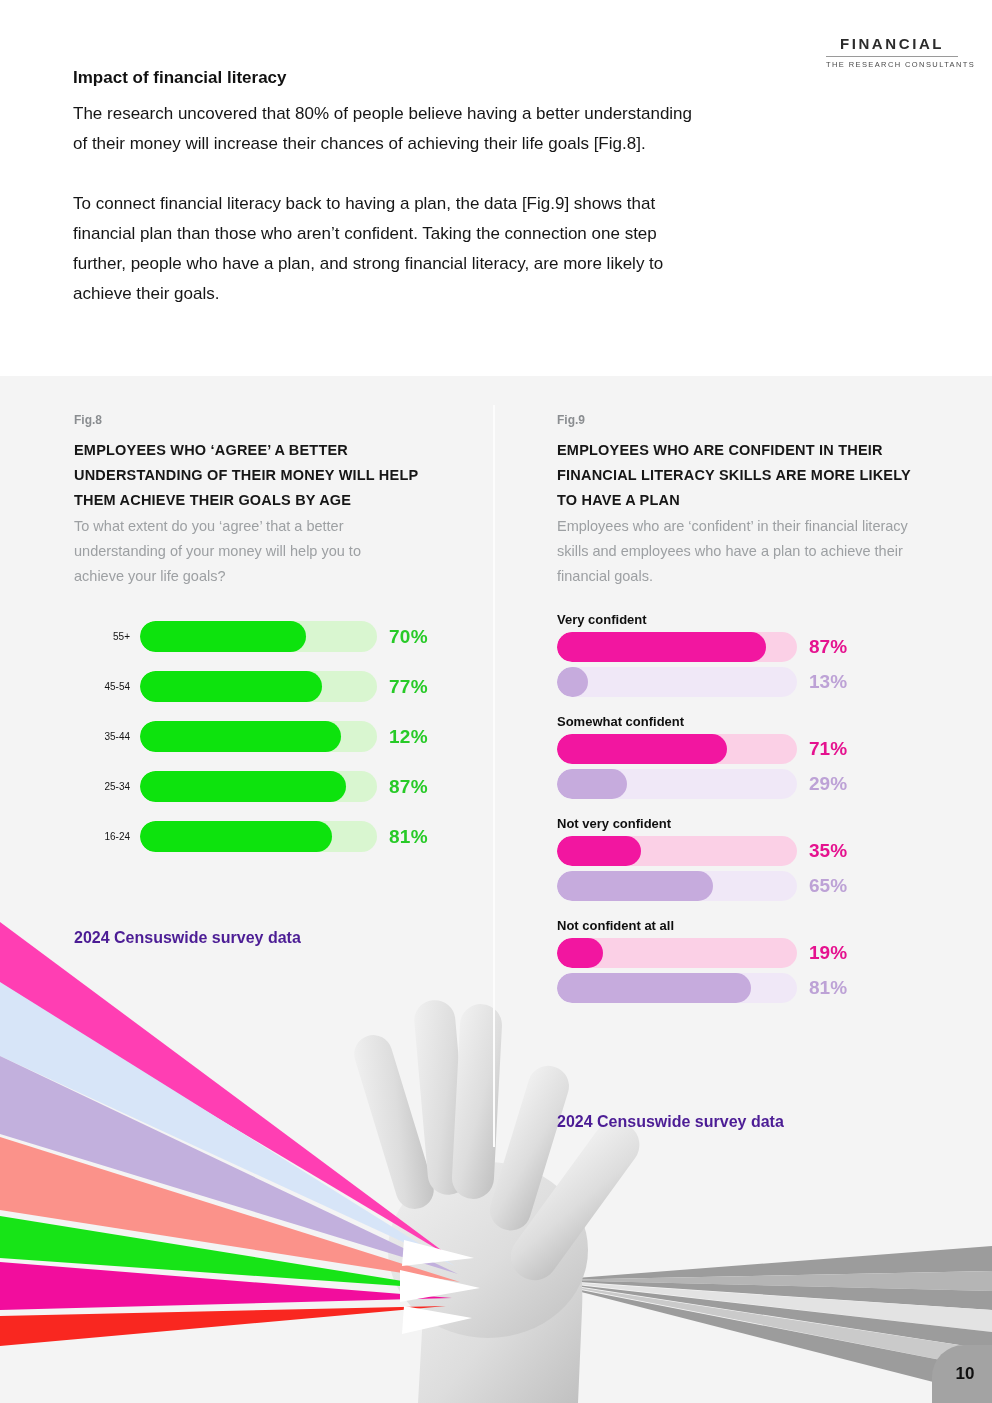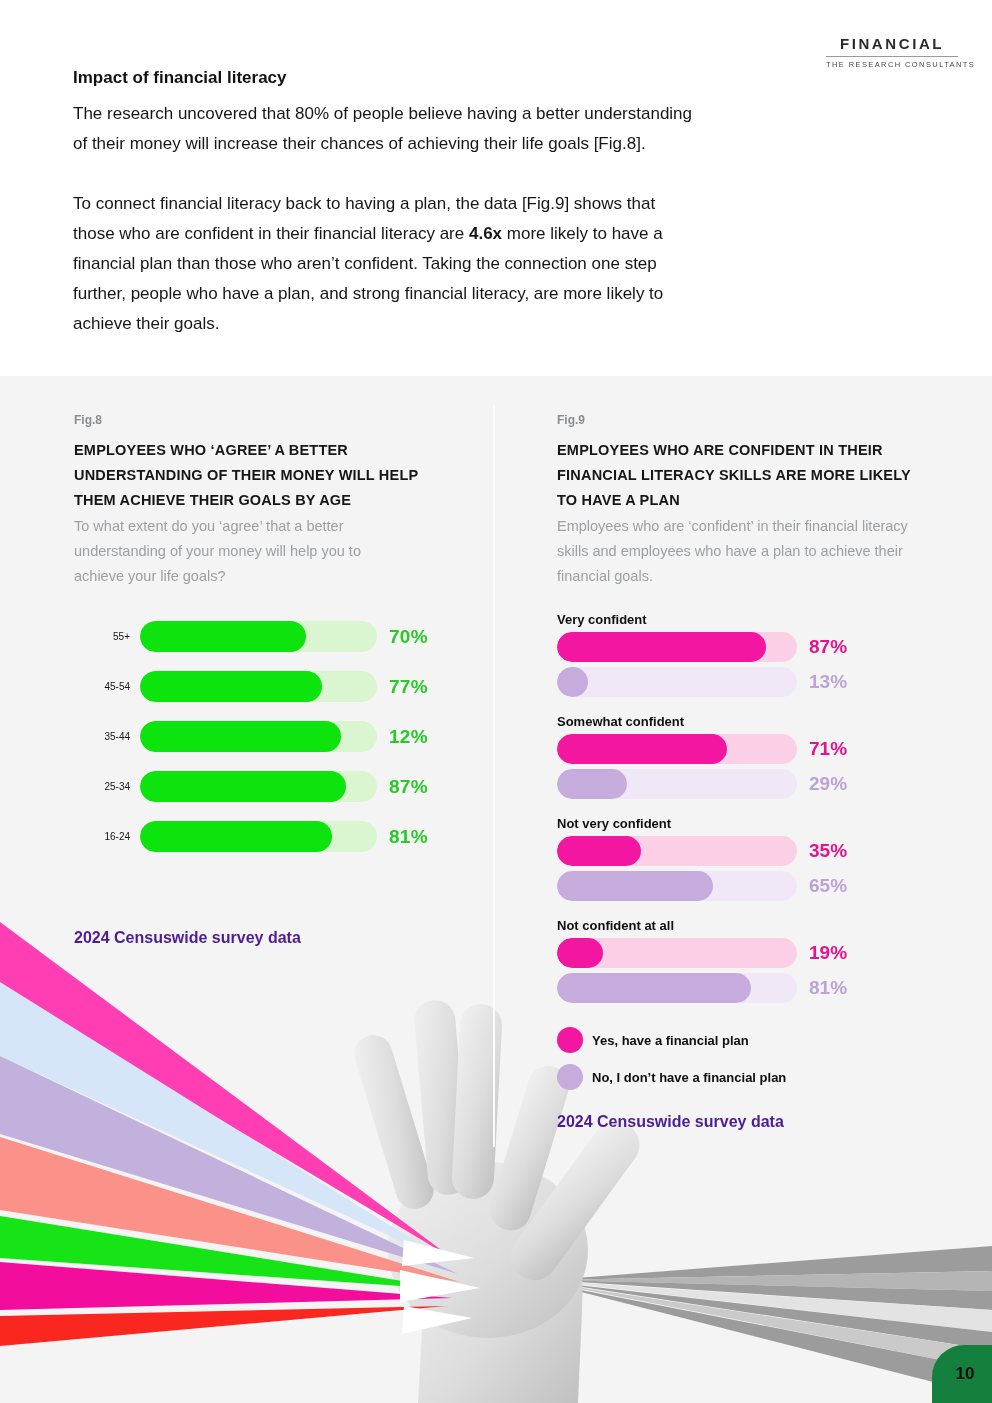--- a/index.html
+++ b/index.html
@@ -58,21 +58,21 @@
   .caption{position:absolute;left:0;font-size:16px;font-weight:700;color:#4c1d95;}
   .fig8 .caption{top:516px;}
   .fig9 .caption{top:700px;}
 
   .divider{position:absolute;left:493px;top:405px;width:2px;height:742px;background:#fcfcfc;}
 
   
   .decor{position:absolute;left:0;top:0;pointer-events:none;}
 
   
-  .page-pill{position:absolute;right:0;bottom:0;width:60px;height:58px;background:#15803d;
+  .page-pill{position:absolute;right:0;bottom:0;width:60px;height:58px;background:#a3a3a3;
              border-top-left-radius:32px;display:flex;align-items:center;justify-content:center;
              padding-left:6px;box-sizing:border-box;}
   .page-num{font-size:17px;font-weight:700;color:#101010;}
 </style>
 </head>
 <body>
 
 <div class="page">
   <div class="figures-bg"></div>
 
@@ -126,21 +126,20 @@
   </div>
 
   <div class="intro">
     <h1>Impact of financial literacy</h1>
     <div class="para">
         <div class="pline">The research uncovered that 80% of people believe having a better understanding</div>
         <div class="pline">of their money will increase their chances of achieving their life goals [Fig.8].</div>
       </div>
     <div class="para">
         <div class="pline">To connect financial literacy back to having a plan, the data [Fig.9] shows that</div>
-        <div class="pline"><span>those who are confident in their financial literacy are </span><strong>4.6x</strong><span> more likely to have a</span></div>
         <div class="pline">financial plan than those who aren’t confident. Taking the connection one step</div>
         <div class="pline">further, people who have a plan, and strong financial literacy, are more likely to</div>
         <div class="pline">achieve their goals.</div>
       </div>
   </div>
 
   <div class="divider"></div>
 
   <div class="fig fig8">
     <div class="fig-label">Fig.8</div>
@@ -245,29 +244,19 @@
             <span class="f9val" style="color: rgb(229, 18, 143);">19%</span>
           </div>
           <div class="f9row">
             <div class="f9track" style="background: rgb(240, 232, 247);">
               <div class="f9fill" style="width: 81%; background: rgb(198, 171, 221);"></div>
             </div>
             <span class="f9val" style="color: rgb(189, 162, 214);">81%</span>
           </div>
         </div>
       </div>
-    <div class="legend">
-      <div class="legend-item">
-        <span class="legend-dot" style="background: rgb(242, 22, 160);"></span>
-        <span class="legend-label">Yes, have a financial plan</span>
-      </div>
-      <div class="legend-item">
-        <span class="legend-dot" style="background: rgb(198, 171, 221);"></span>
-        <span class="legend-label">No, I don’t have a financial plan</span>
-      </div>
-    </div>
     <div class="caption">2024 Censuswide survey data</div>
   </div>
 
   <div class="page-pill">
     <span class="page-num">10</span>
   </div>
 </div>
 
 </body></html>

